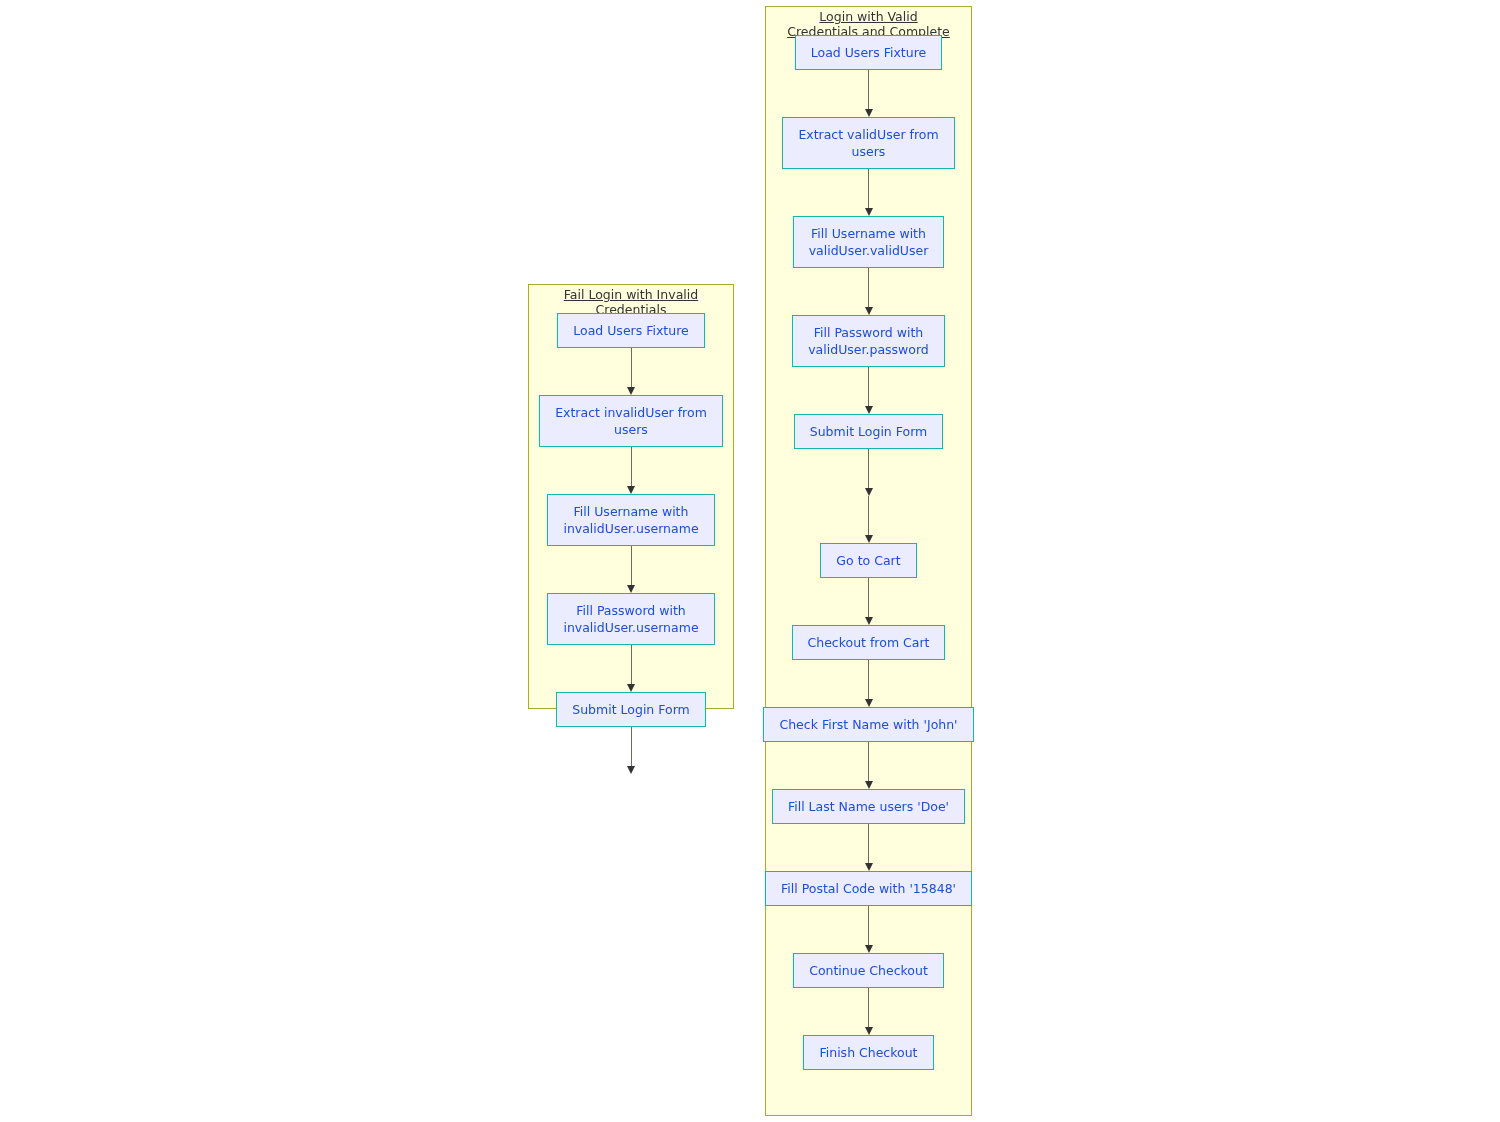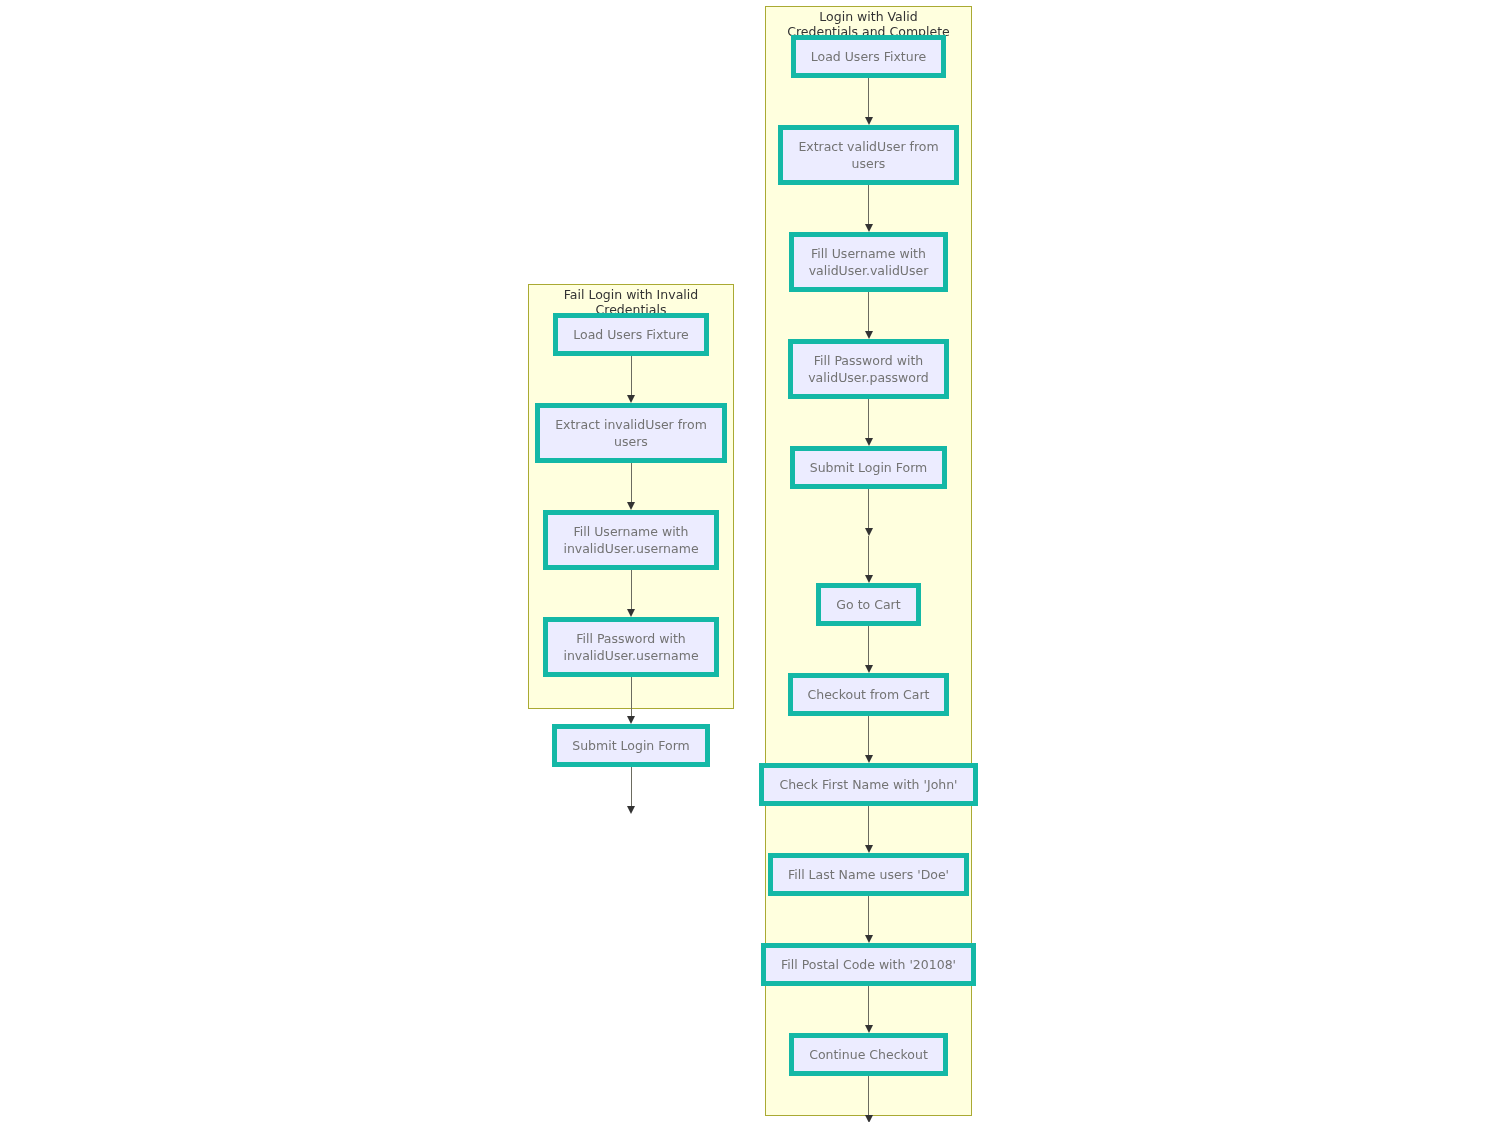--- a/index.html
+++ b/index.html
@@ -23,40 +23,41 @@
   .cluster-title {
     position: absolute;
     top: 2px;
     left: 0;
     width: 100%;
     text-align: center;
     font-size: 12.5px;
     line-height: 15px;
     color: #333333;
     z-index: 0;
+    text-decoration: underline;
   }
   .cluster-title span { display: block; white-space: nowrap; }
   .node-stack {
     position: absolute;
     top: 0; left: 0;
     width: 100%;
     padding-top: 28px;
     display: flex;
     flex-direction: column;
     align-items: center;
     z-index: 1;
   }
   .node {
     background: #ececff;
-    border: 5px solid #14b8a6;
+    border: 1px solid #14b8a6;
     padding: 8px 15px;
     font-size: 12.5px;
     line-height: 17px;
     text-align: center;
-    color: #737373;
+    color: #1d4ed8;
     min-height: 34px;
     display: block;
   }
   .node span { display: block; white-space: nowrap; }
   .connector {
     height: 47px;
     display: flex;
     flex-direction: column;
     align-items: center;
   }
@@ -196,21 +197,21 @@
           <div class="connector-head"></div>
         </div>
       <div class="node">
         <span>Fill Last Name users 'Doe'</span>
       </div>
       <div class="connector">
           <div class="connector-line"></div>
           <div class="connector-head"></div>
         </div>
       <div class="node">
-        <span>Fill Postal Code with '20108'</span>
+        <span>Fill Postal Code with '15848'</span>
       </div>
       <div class="connector">
           <div class="connector-line"></div>
           <div class="connector-head"></div>
         </div>
       <div class="node">
         <span>Continue Checkout</span>
       </div>
       <div class="connector">
           <div class="connector-line"></div>

